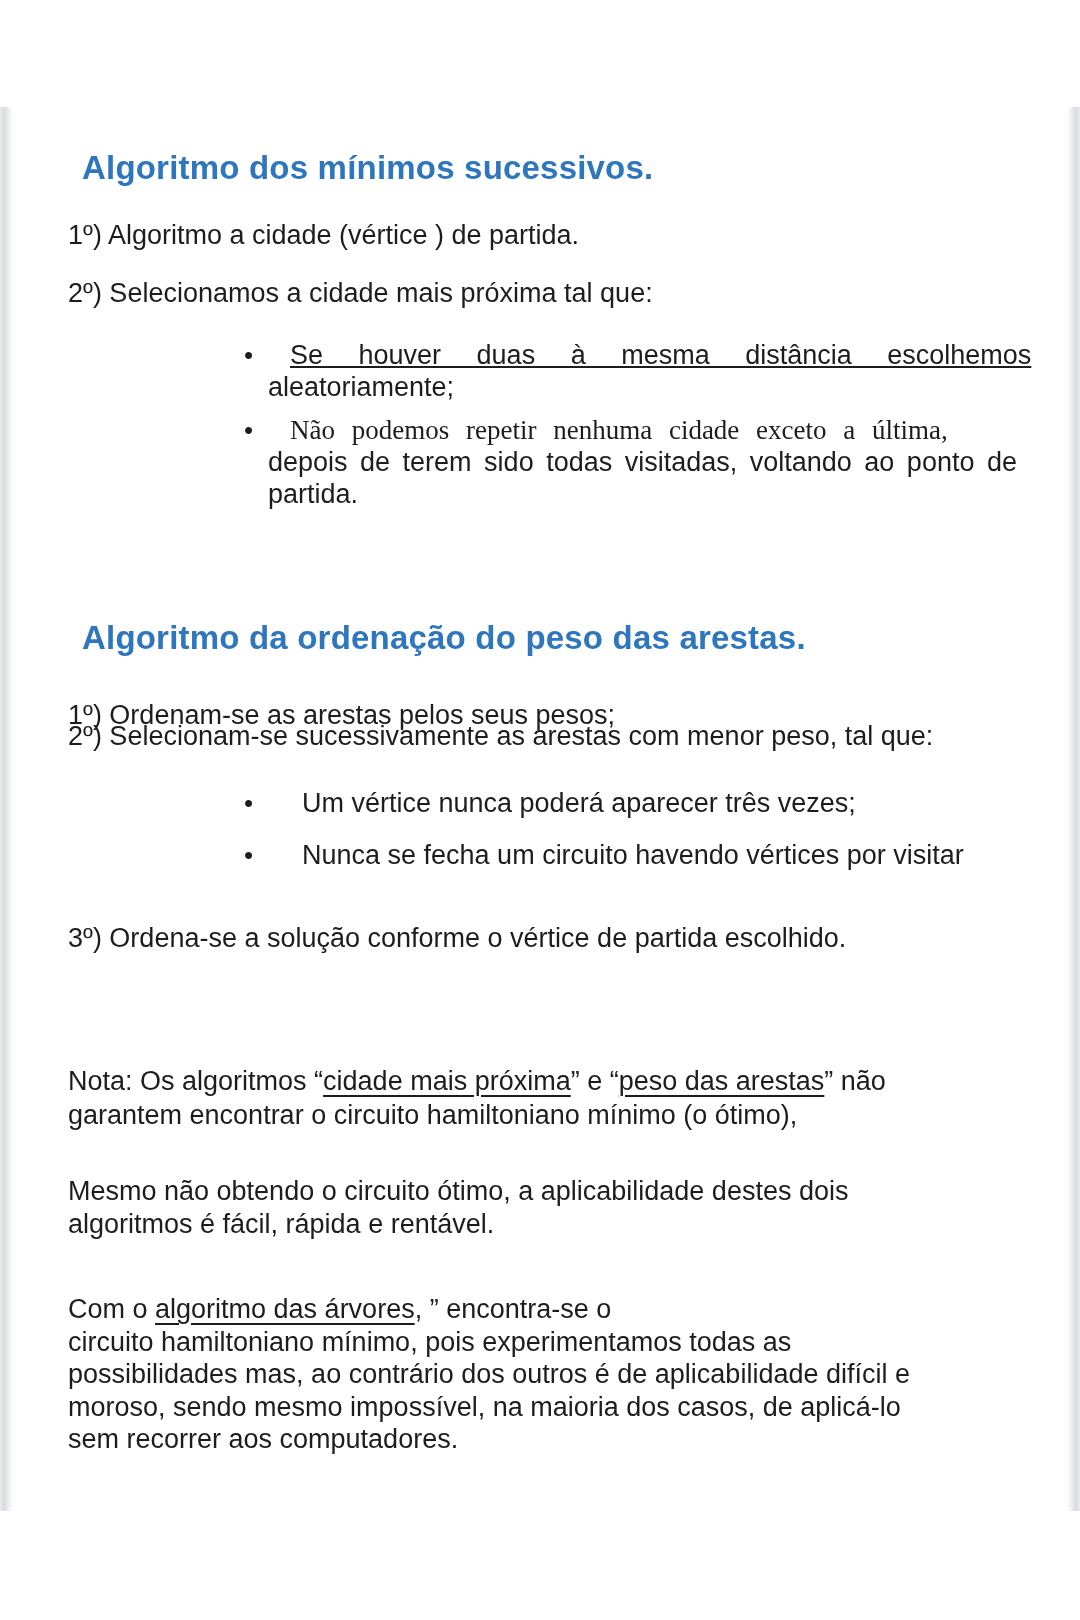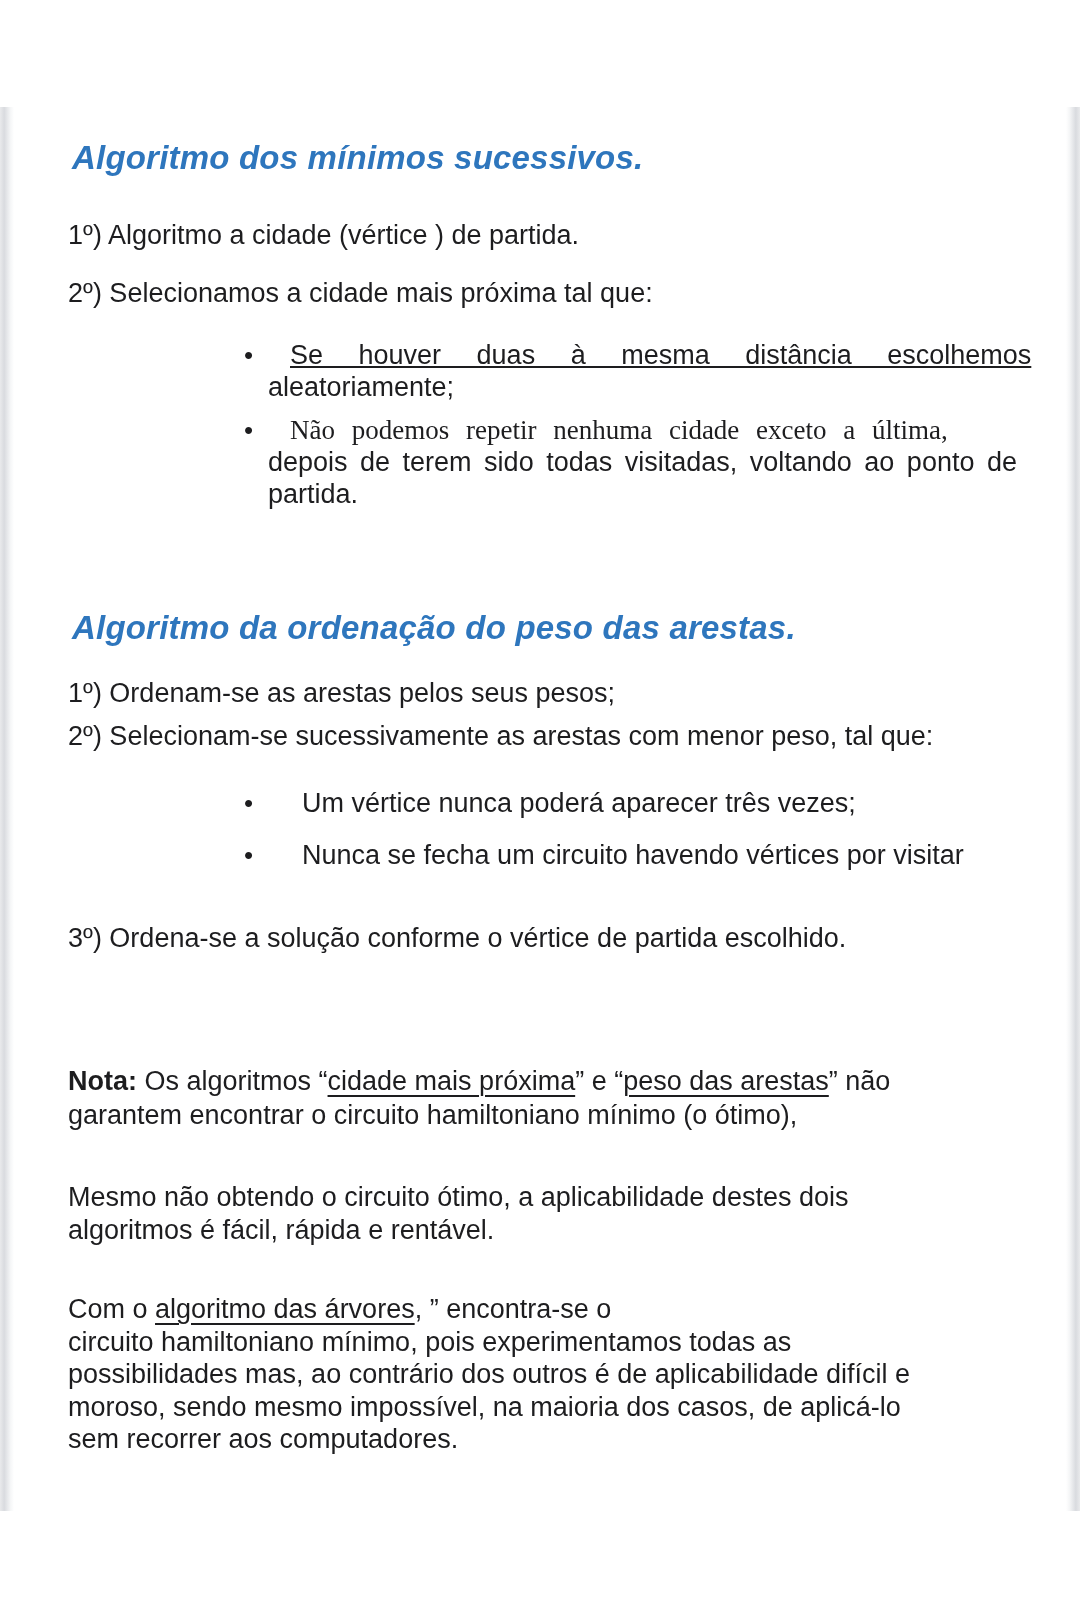--- a/index.html
+++ b/index.html
@@ -14,33 +14,33 @@
     font-family:"Liberation Sans", sans-serif;
     color:var(--text);
     overflow:hidden;
   }
   .screen{position:relative;width:1080px;height:1620px;background:#ffffff;}
   .edge{position:absolute;top:107px;height:1404px;width:14px;}
   .edge.left{left:0;background:linear-gradient(to right,#e9eaec 0%,var(--edge) 30%,#f5f6f7 75%,#ffffff 100%);}
   .edge.right{right:0;background:linear-gradient(to left,#e9eaec 0%,var(--edge) 30%,#f5f6f7 75%,#ffffff 100%);}
   .page{position:absolute;left:0;top:107px;width:1080px;height:1404px;}
   .blk{position:absolute;left:68px;right:55px;font-size:27px;line-height:32px;}
-  h2.blk{margin:4px;font-size:33px;line-height:40px;font-weight:bold;color:var(--heading);letter-spacing:.2px;font-style:italic;}
+  h2.blk{margin:14px;font-size:33px;line-height:40px;font-weight:bold;color:var(--heading);letter-spacing:.2px;}
   .bullet{padding-left:200px;}
   .dot{position:absolute;left:176px;top:0;font-size:26px;line-height:32px;}
   .ln{white-space:nowrap;}
   .ind{padding-left:22px;}
   .ind2{padding-left:34px;}
   .ws-xl{word-spacing:28px;text-decoration:underline;}
   .ws-md{word-spacing:10px;font-family:Liberation Serif, serif;}
   .ws-sm{word-spacing:5px;}
   .nota-blk{line-height:34px;}
-  .mesmo-blk{line-height:33px;margin-top:6px;}
+  .mesmo-blk{line-height:33px;}
   .arv-blk{line-height:32.5px;}
-  .b{font-weight:bold;}
+  .b{font-weight:normal;}
   .u{text-decoration:underline;text-decoration-thickness:2px;text-underline-offset:5px;}
 </style>
 </head>
 <body>
 
 <div class="screen">
   <div class="edge left"></div>
   <div class="edge right"></div>
 
   <div class="page">
@@ -59,21 +59,21 @@
 
     <div class="blk bullet" style="top:307px">
       <span class="dot">•</span>
       <div class="ln ind ws-md">Não podemos repetir nenhuma cidade exceto a última,</div>
       <div class="ln ws-sm">depois de terem sido todas visitadas, voltando ao ponto de</div>
       <div class="ln">partida.</div>
     </div>
 
     <h2 class="blk" style="top:497px">Algoritmo da ordenação do peso das arestas.</h2>
 
-    <div class="blk" style="top:570px">1º) Ordenam-se as arestas pelos seus pesos;</div>
+    <div class="blk" style="top:592px">1º) Ordenam-se as arestas pelos seus pesos;</div>
 
     <div class="blk" style="top:613px">2º) Selecionam-se sucessivamente as arestas com menor peso, tal que:</div>
 
     <div class="blk bullet" style="top:680px">
       <span class="dot">•</span>
       <div class="ln ind2">Um vértice nunca poderá aparecer três vezes;</div>
     </div>
 
     <div class="blk bullet" style="top:732px">
       <span class="dot">•</span>

